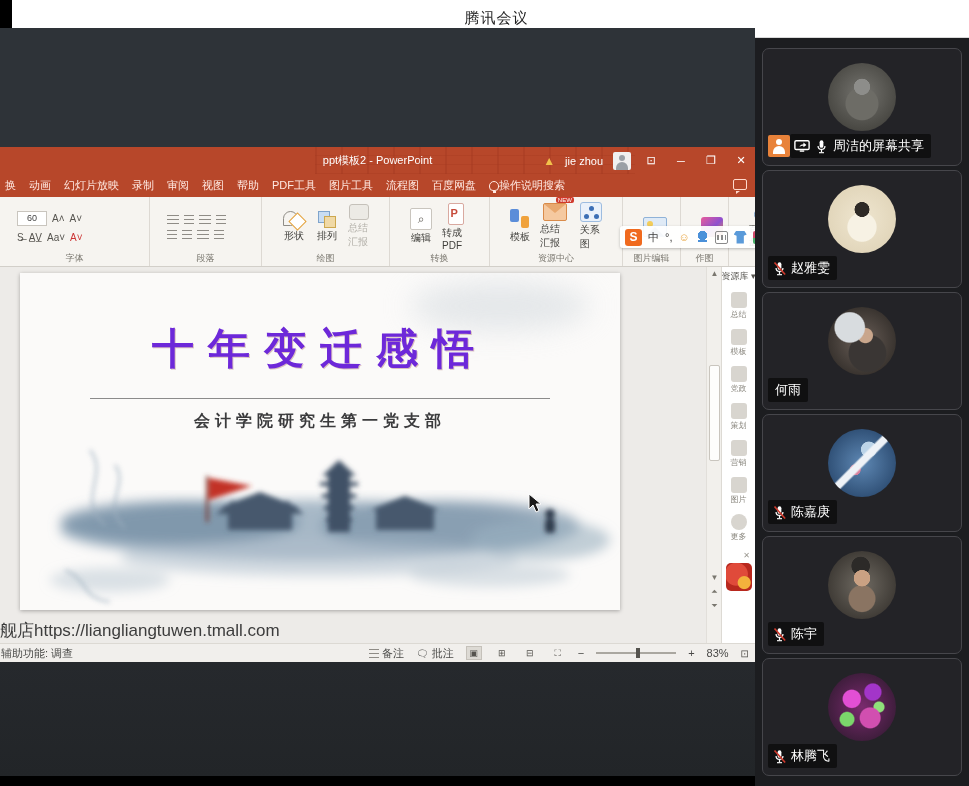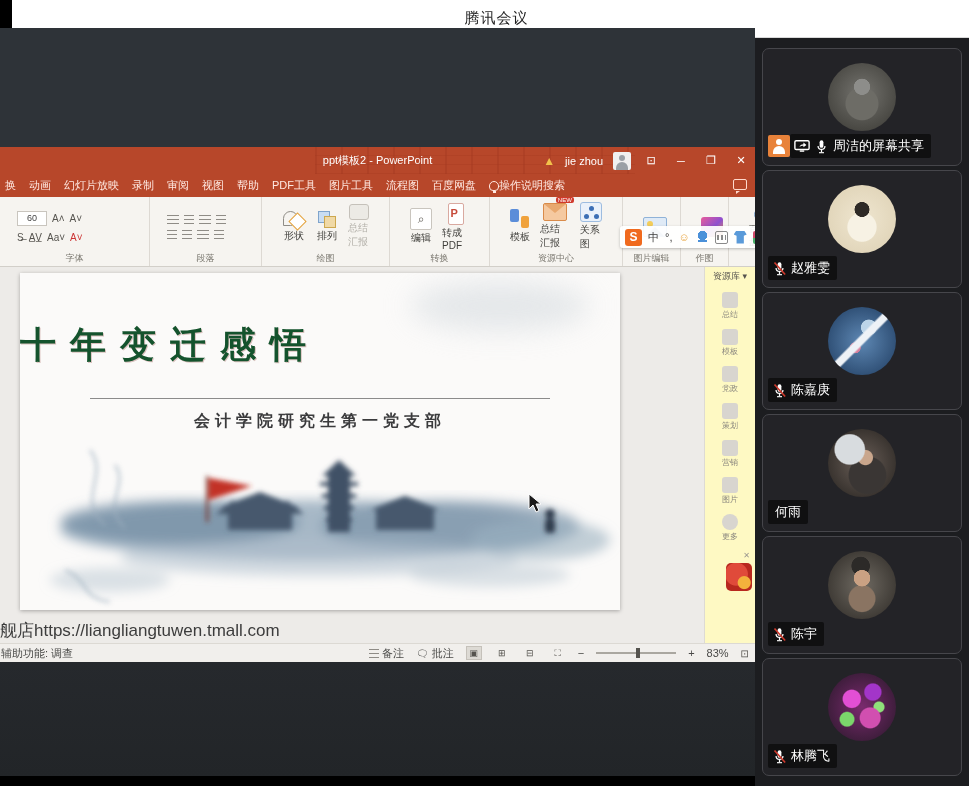--- a/index.html
+++ b/index.html
@@ -98,32 +98,32 @@
   .ime-kbd { border:1px solid #8a8a8a; background:repeating-linear-gradient(90deg,#8a8a8a 0 2px, transparent 2px 4px) 50% 50%/9px 5px no-repeat; }
   .ime-shirt { background:#5a9ad9; clip-path:polygon(20% 0,80% 0,100% 30%,78% 40%,78% 100%,22% 100%,22% 40%,0 30%); }
   .ime-grid { background:conic-gradient(#4a90d9 25%, #f0a23c 0 50%, #4ab06a 0 75%, #d04a6a 0); border-radius:2px; }
 
   
   .editor { position:relative; height:376px; background:#edebe8; overflow:hidden; }
   .slide { position:absolute; left:20px; top:6px; width:600px; height:337px; background:#fbfaf9;
     box-shadow:0 1px 4px rgba(0,0,0,.3); overflow:hidden; }
   .slide-cloud { position:absolute; right:30px; top:8px; width:180px; height:50px; border-radius:50%;
     background:#dfe3e6; filter:blur(14px); opacity:.8; }
-  .slide-title { position:absolute; left:0; right:0; top:48px; text-align:left;
-    font-family:"DejaVu Serif", serif; font-weight:bold; font-size:36px; letter-spacing:14px;
-    color:#14532d; text-shadow:1px 1px 0 rgba(120,20,10,.25); }
+  .slide-title { position:absolute; left:0; right:0; top:48px; text-align:center;
+    font-family:"DejaVu Serif", serif; font-weight:bold; font-size:42px; letter-spacing:14px;
+    color:#6d28d9; text-shadow:1px 1px 0 rgba(120,20,10,.25); }
   .slide-rule { position:absolute; left:70px; right:70px; top:125px; height:1px; background:#8b8b8b; }
   .slide-subtitle { position:absolute; left:0; right:0; top:138px; text-align:center;
     font-family:"DejaVu Serif", serif; font-weight:bold; font-size:16px; letter-spacing:5px; color:#3b3b3d; }
   .painting { position:absolute; left:0; bottom:0; width:600px; height:180px; }
 
   .watermark { position:absolute; left:0px; top:352px; font-size:17px; color:#3c3c3c; }
 
   
-  .respanel { position:absolute; right:0; top:0; width:51px; height:376px; background:#fef9c3; border-left:1px solid #dddad4;
+  .respanel { position:absolute; right:0; top:0; width:34px; height:376px; background:#ffffff; border-left:1px solid #dddad4;
     display:flex; flex-direction:column; align-items:center; padding-top:3px; }
   .res-head { font-size:9px; color:#55534e; white-space:nowrap; }
   .res-item { display:flex; flex-direction:column; align-items:center; margin-top:9px; gap:1px; }
   .res-item .ric { width:16px; height:16px; border-radius:3px; background:#d8d5cf; }
   .res-item:first-of-type .ric { background:#4a6fd0; }
   .res-item .rlb { font-size:8px; color:#8a877f; }
   .gift { position:absolute; right:3px; top:296px; width:26px; height:28px;
     background:radial-gradient(circle at 70% 70%, #f3b13c 0 6px, transparent 7px),
                radial-gradient(circle at 40% 40%, #e04a3a 0 11px, #b8281e 12px);
     border-radius:5px; }
@@ -523,40 +523,40 @@
         <rect x="11" y="17.5" width="2" height="3.4" fill="#fff"></rect>
             <rect x="8" y="21" width="8" height="1.8" fill="#fff"></rect>
         <line x1="4" y1="2.5" x2="21" y2="21.5" stroke="#d03a2c" stroke-width="2.6"></line>
       </svg>
       <span class="pname">赵雅雯</span>
     </span>
       </div>
   </div>
 
   <div class="tile">
+    <div class="avatar av4"></div>
+    <div class="namebar">
+        <span class="namepill" style="padding-left:7px">
+      <span class="pname">何雨</span>
+    </span>
+      </div>
+  </div>
+
+  <div class="tile">
     <div class="avatar av3"></div>
     <div class="namebar">
         <span class="namepill">
       <svg class="micwrap" viewBox="0 0 24 24">
         <path fill="#fff" d="M12 14a3 3 0 0 0 3-3V5a3 3 0 0 0-6 0v6a3 3 0 0 0 3 3z"></path>
         <path fill="#fff" d="M5.5 11a6.5 6.5 0 0 0 13 0h-2a4.5 4.5 0 0 1-9 0h-2z"></path>
         <rect x="11" y="17.5" width="2" height="3.4" fill="#fff"></rect>
             <rect x="8" y="21" width="8" height="1.8" fill="#fff"></rect>
         <line x1="4" y1="2.5" x2="21" y2="21.5" stroke="#d03a2c" stroke-width="2.6"></line>
       </svg>
       <span class="pname">陈嘉庚</span>
-    </span>
-      </div>
-  </div>
-
-  <div class="tile">
-    <div class="avatar av4"></div>
-    <div class="namebar">
-        <span class="namepill" style="padding-left:7px">
-      <span class="pname">何雨</span>
     </span>
       </div>
   </div>
 
   <div class="tile">
     <div class="avatar av5"></div>
     <div class="namebar">
         <span class="namepill">
       <svg class="micwrap" viewBox="0 0 24 24">
         <path fill="#fff" d="M12 14a3 3 0 0 0 3-3V5a3 3 0 0 0-6 0v6a3 3 0 0 0 3 3z"></path>

